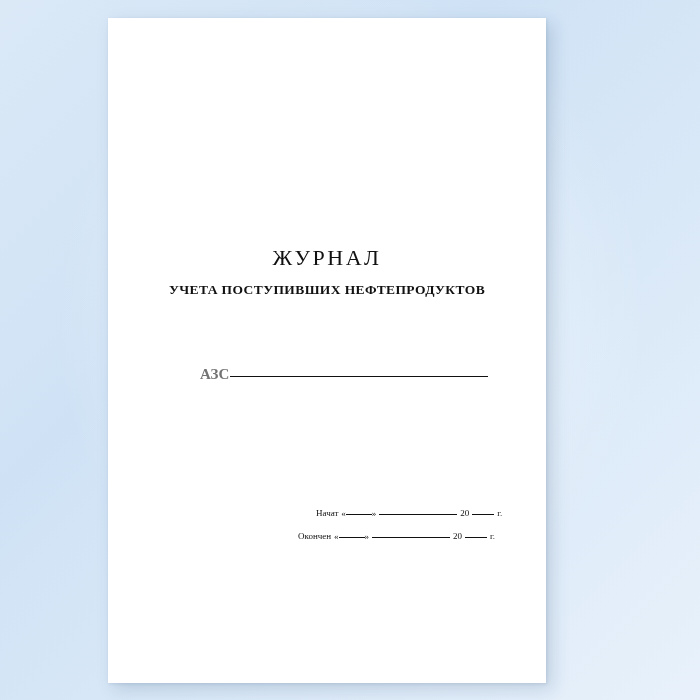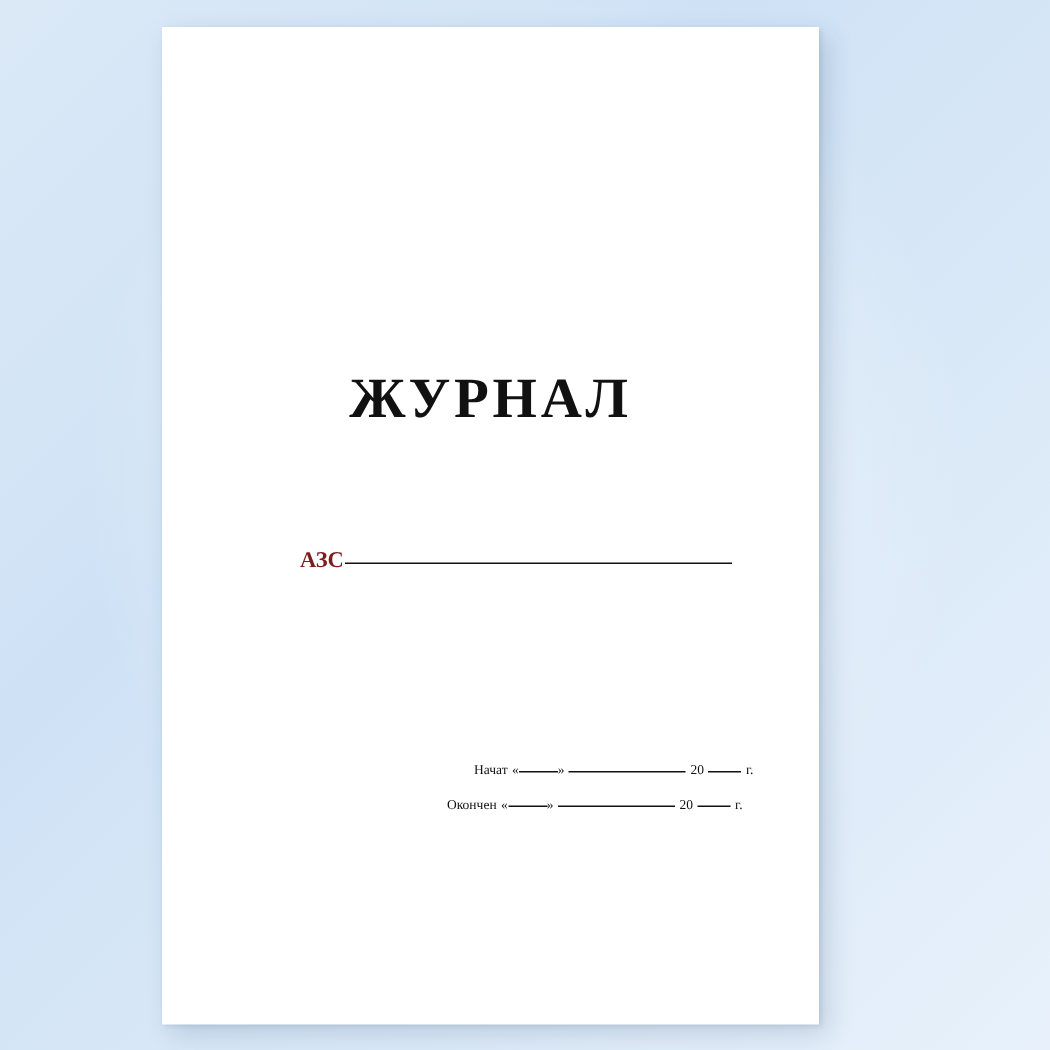--- a/index.html
+++ b/index.html
@@ -38,22 +38,22 @@
   }
   .title-block {
     position: absolute;
     left: 0;
     right: 0;
     top: 228px;
     text-align: center;
   }
   .doc-title {
     font-family: "Liberation Serif", serif;
-    font-weight: bold;
-    font-size: 38px;
+    font-weight: normal;
+    font-size: 22px;
     letter-spacing: 2.5px;
     color: #111111;
     line-height: 1.1;
   }
   .doc-subtitle {
     margin-top: 12px;
     font-family: "Liberation Serif", serif;
     font-weight: bold;
     font-size: 13.5px;
     letter-spacing: 0.4px;
@@ -61,21 +61,21 @@
   }
   .station-row {
     position: absolute;
     left: 92px;
     top: 348px;
     display: flex;
     align-items: baseline;
     font-family: "Liberation Serif", serif;
     font-weight: bold;
     font-size: 15px;
-    color: #7f1d1d;
+    color: #737373;
   }
   .station-label {
     white-space: nowrap;
   }
   .station-line {
     display: inline-block;
     width: 258px;
     border-bottom: 1.2px solid #111111;
     height: 0;
     margin-left: 1px;
@@ -131,20 +131,21 @@
   .dates-block .r-okonchen { margin-left: -18px; }
 </style>
 </head>
 <body>
 
 <div id="page">
   <div id="sheet">
 
     <div class="title-block">
       <div class="doc-title">ЖУРНАЛ</div>
+      <div class="doc-subtitle">УЧЕТА ПОСТУПИВШИХ НЕФТЕПРОДУКТОВ</div>
     </div>
 
     <div class="station-row">
       <span class="station-label">АЗС</span>
       <span class="station-line"></span>
     </div>
 
     <div class="dates-block">
 
       <div class="date-row">

